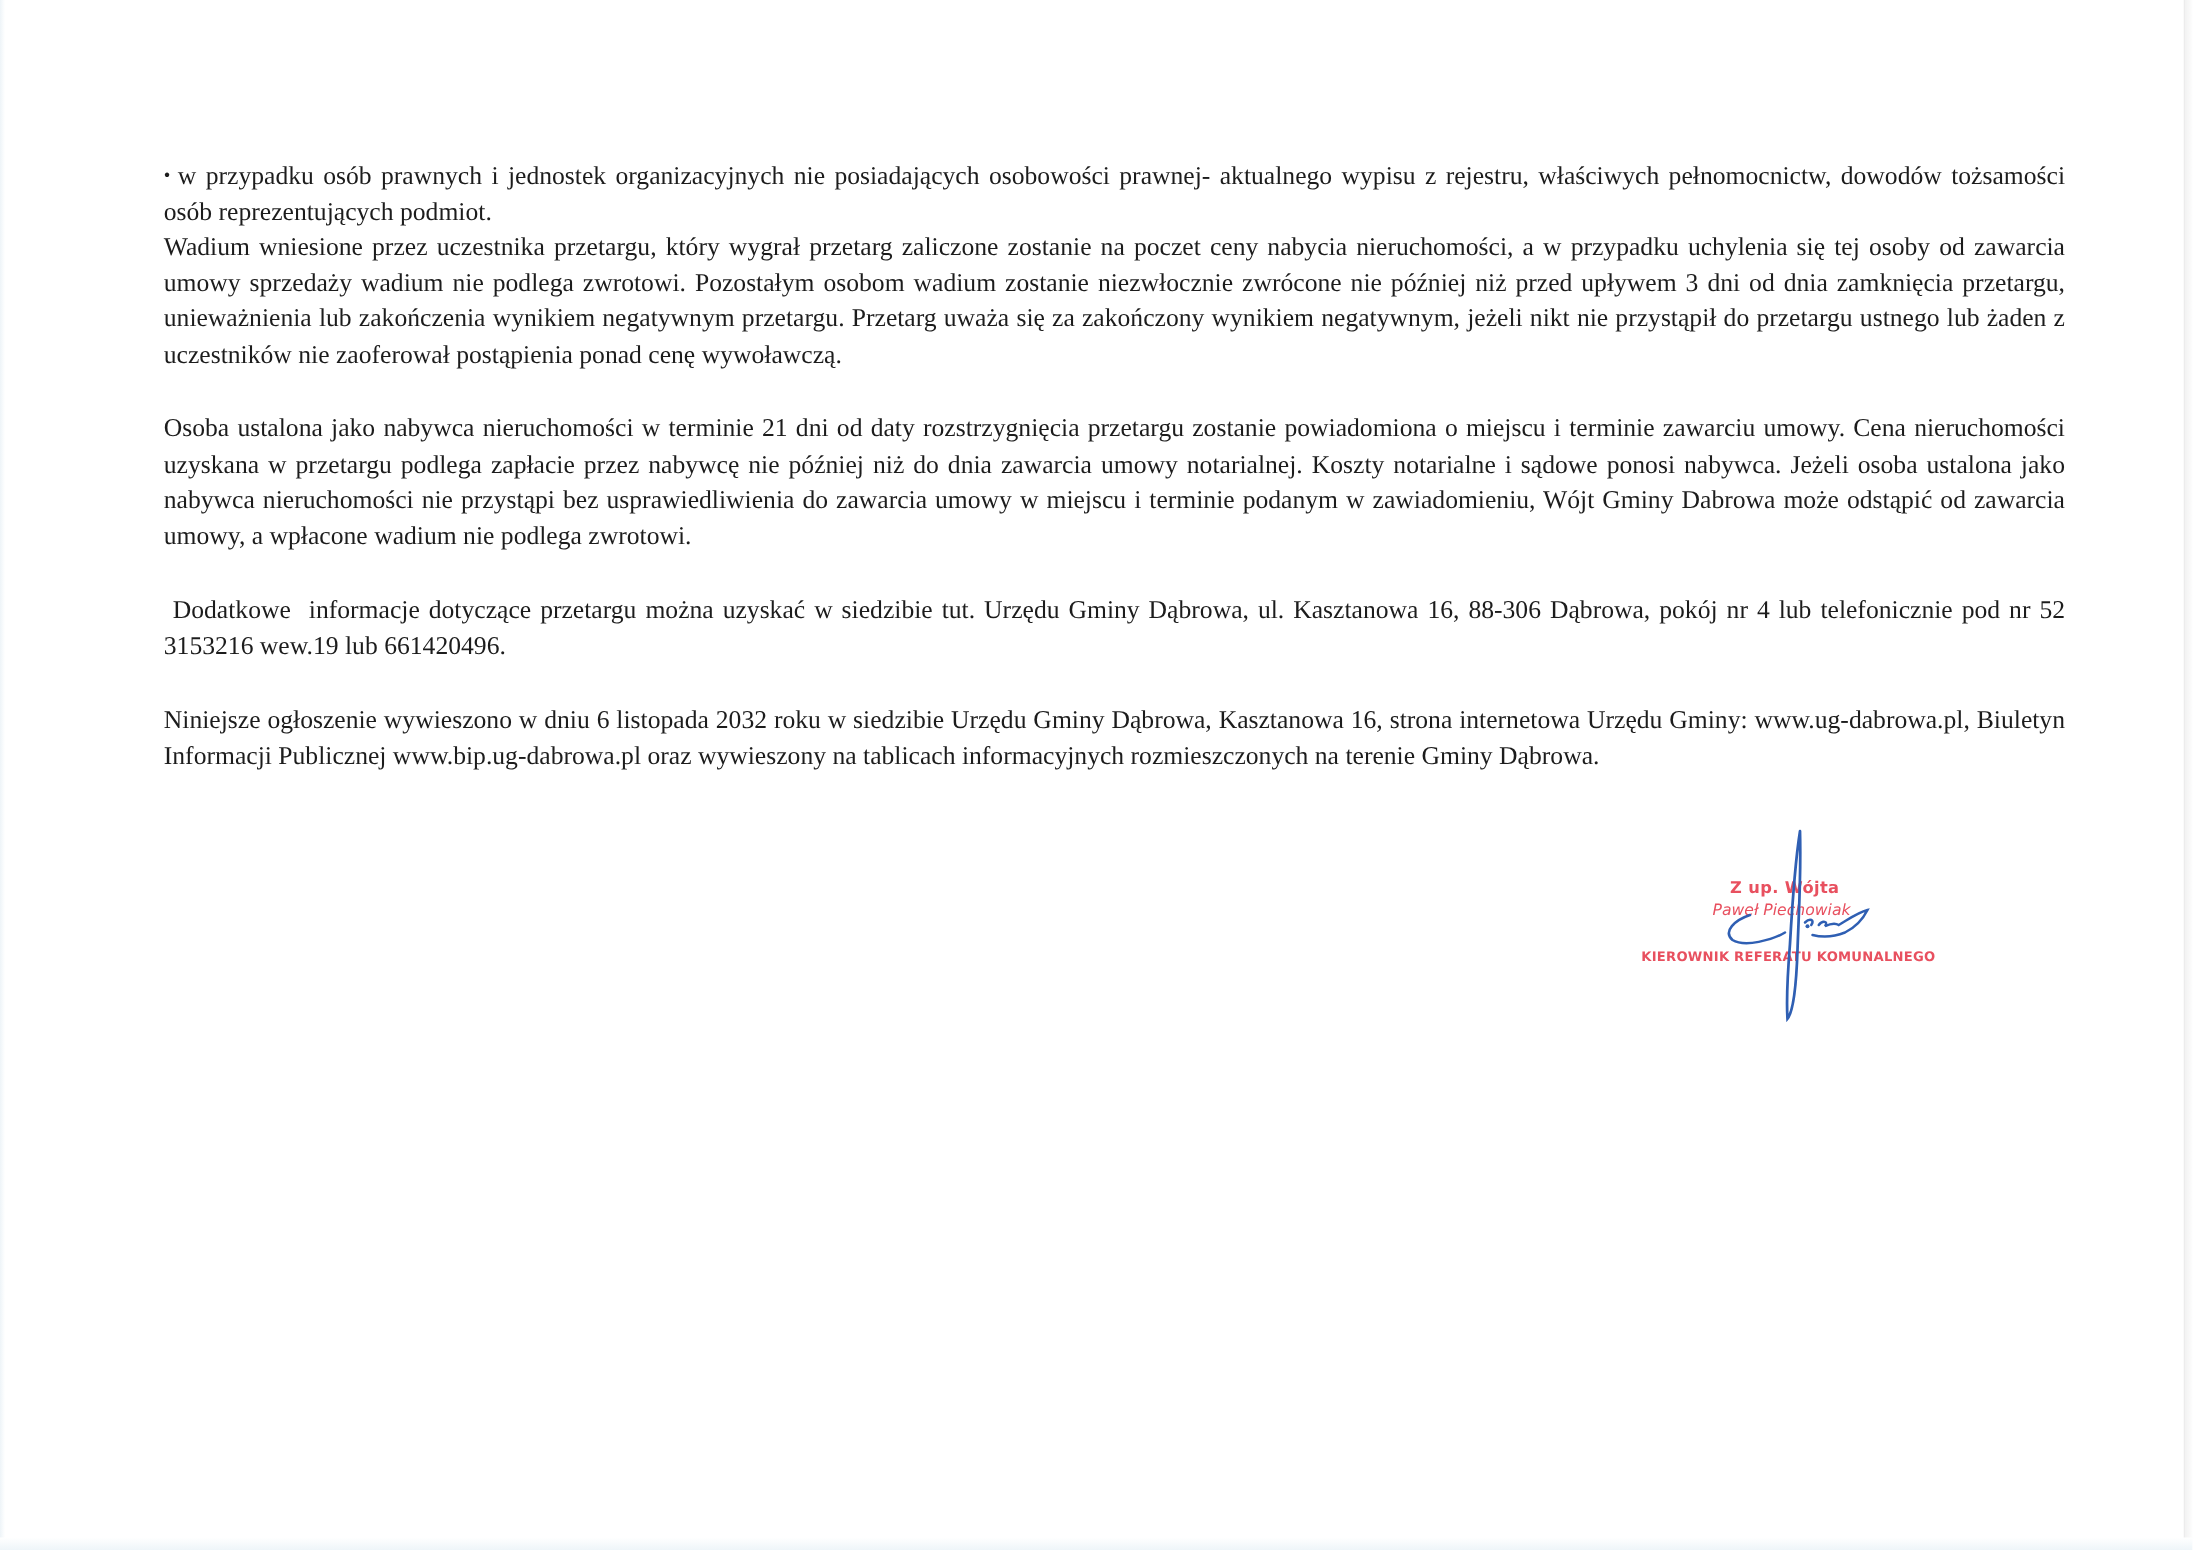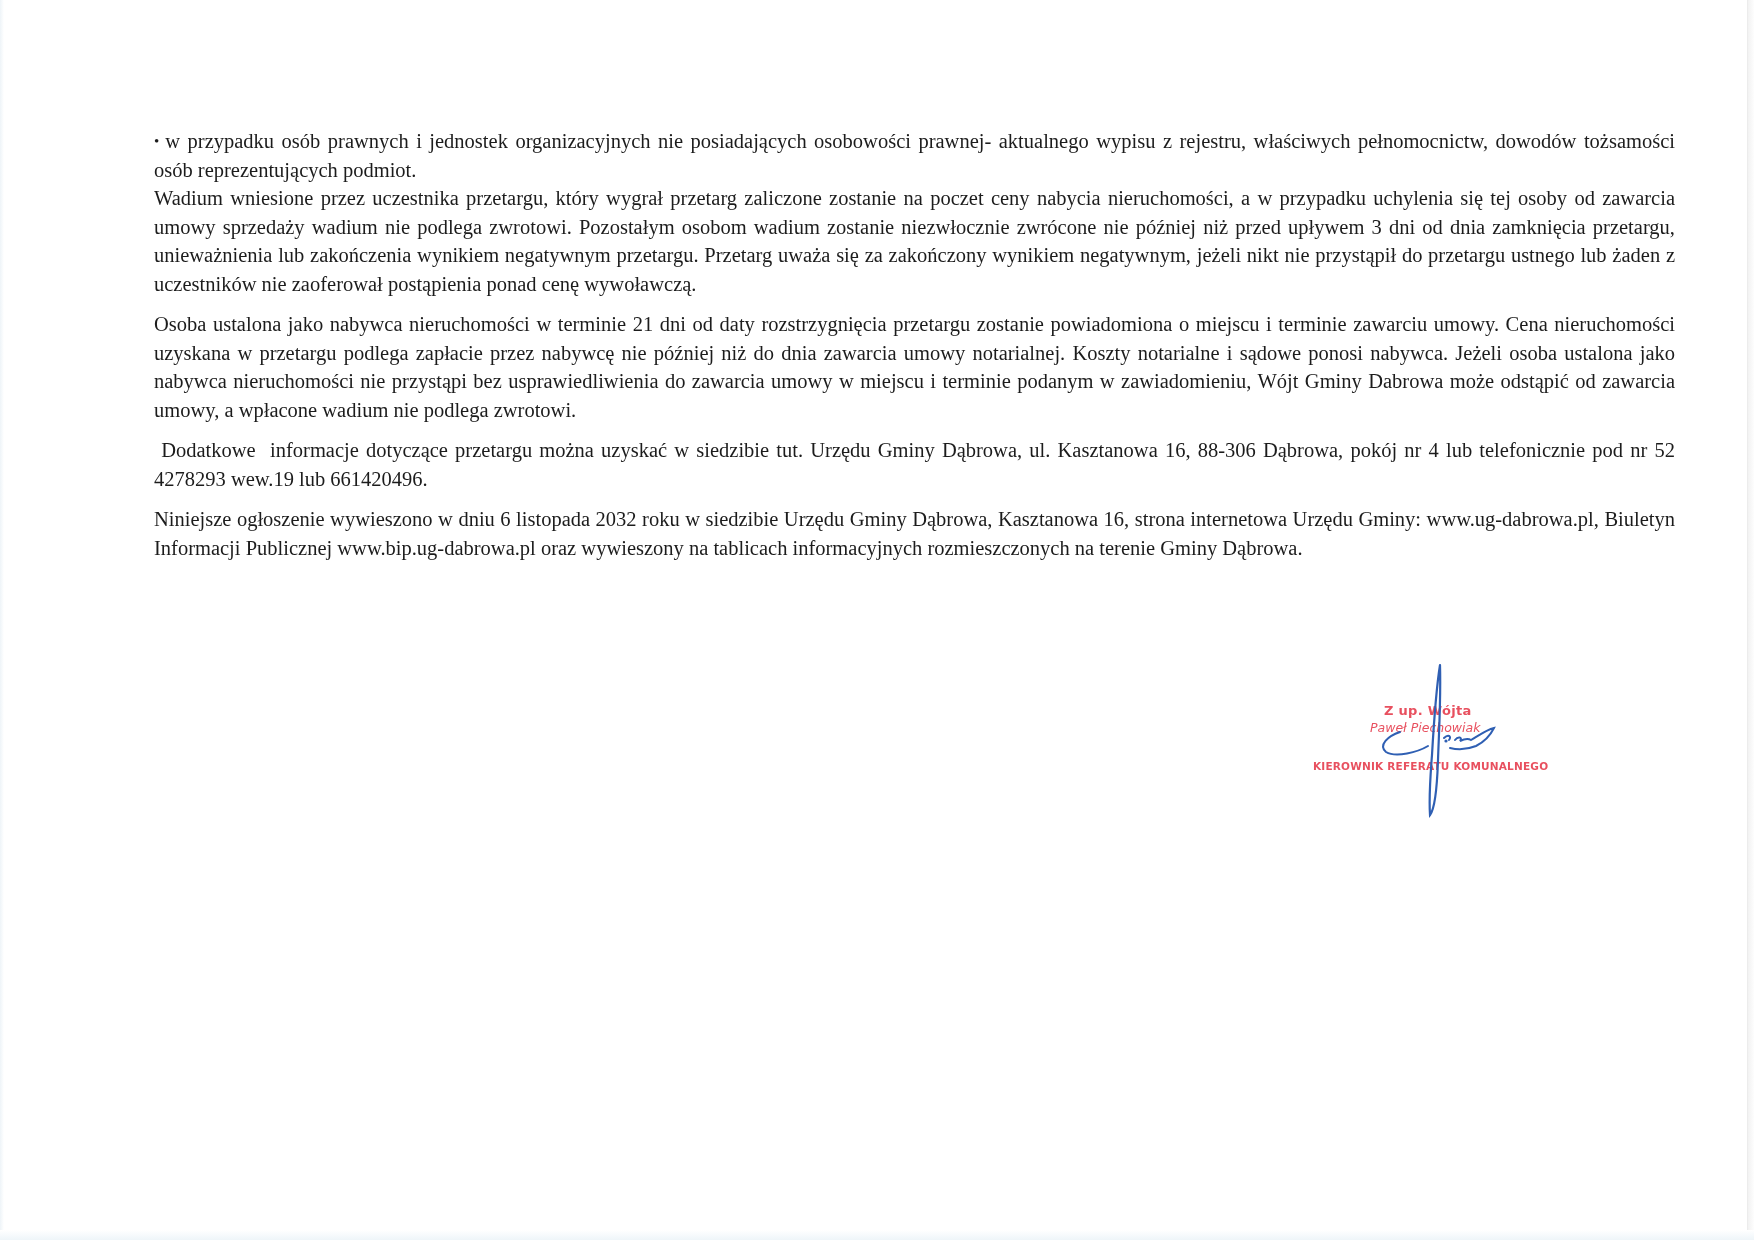--- a/index.html
+++ b/index.html
@@ -21,35 +21,35 @@
       position: absolute; left: 1747px; top: 0; width: 7px; height: 1240px;
       background: linear-gradient(to right, #f2f2f2, #ffffff);
       border-left: 1px solid #ececec;
     }
     .scan-edge-bottom {
       position: absolute; left: 0; top: 1230px; width: 1754px; height: 10px;
       background: linear-gradient(to bottom, #ffffff, #eef5f9);
     }
     .page {
       position: absolute;
-      left: 154px;
+      left: 131px;
       top: 127px;
       width: 1521px;
       font-family: "Liberation Serif", "DejaVu Serif", serif;
       font-size: 20.5px;
       line-height: 28.5px;
       color: #1c1c1c;
     }
     .para {
       margin: 0;
       text-align: justify;
       word-spacing: 0px;
     }
     .para.gap {
-      margin-top: 12px;
+      margin-top: 31px;
     }
     .bullet {
       display: inline-block;
       font-size: 15px;
       vertical-align: 2px;
       margin-right: 6px;
     }
     .stamp {
       position: absolute;
       left: 1308px;
@@ -89,21 +89,21 @@
 <div class="scan-edge-left"></div>
 <div class="scan-edge-right"></div>
 <div class="scan-edge-bottom"></div>
 
 <div class="page">
   <p class="para">
     <span class="bullet">•</span><span>w przypadku osób prawnych i jednostek organizacyjnych nie posiadających osobowości prawnej- aktualnego  wypisu z rejestru, właściwych pełnomocnictw, dowodów tożsamości osób reprezentujących podmiot.</span>
   </p>
   <p class="para">Wadium wniesione przez uczestnika przetargu, który wygrał przetarg zaliczone zostanie na poczet ceny nabycia nieruchomości, a w przypadku uchylenia się tej osoby od zawarcia umowy sprzedaży wadium nie podlega zwrotowi. Pozostałym osobom wadium zostanie niezwłocznie zwrócone nie później niż przed upływem 3 dni od dnia  zamknięcia przetargu, unieważnienia lub zakończenia wynikiem negatywnym przetargu. Przetarg uważa się za zakończony wynikiem negatywnym, jeżeli nikt nie przystąpił do przetargu ustnego lub żaden z uczestników nie zaoferował postąpienia ponad cenę wywoławczą.</p>
   <p class="para gap">Osoba ustalona jako nabywca nieruchomości w terminie 21 dni od daty  rozstrzygnięcia przetargu zostanie powiadomiona o miejscu i terminie zawarciu umowy. Cena nieruchomości uzyskana w przetargu podlega zapłacie przez nabywcę nie później niż do dnia zawarcia umowy notarialnej. Koszty notarialne i sądowe  ponosi nabywca. Jeżeli osoba ustalona jako nabywca nieruchomości nie przystąpi bez usprawiedliwienia do zawarcia umowy w miejscu i terminie podanym w zawiadomieniu, Wójt Gminy Dabrowa może odstąpić od zawarcia umowy, a wpłacone wadium nie podlega zwrotowi.</p>
-  <p class="para gap" style="white-space: pre-wrap;"> Dodatkowe  informacje dotyczące przetargu można uzyskać w siedzibie tut. Urzędu Gminy Dąbrowa, ul. Kasztanowa 16, 88-306 Dąbrowa, pokój nr 4 lub telefonicznie pod nr 52 4278293 wew.19 lub 661420496.</p>
+  <p class="para gap" style="white-space: pre-wrap;"> Dodatkowe  informacje dotyczące przetargu można uzyskać w siedzibie tut. Urzędu Gminy Dąbrowa, ul. Kasztanowa 16, 88-306 Dąbrowa, pokój nr 4 lub telefonicznie pod nr 52 3153216 wew.19 lub 661420496.</p>
   <p class="para gap">Niniejsze ogłoszenie wywieszono w dniu 6 listopada 2032  roku w siedzibie Urzędu Gminy  Dąbrowa, Kasztanowa 16, strona internetowa Urzędu Gminy: www.ug-dabrowa.pl, Biuletyn Informacji Publicznej  www.bip.ug-dabrowa.pl oraz wywieszony na tablicach informacyjnych rozmieszczonych na terenie Gminy Dąbrowa.</p>
 </div>
 
 <div class="stamp">
   <span class="stamp-line stamp-title">Z up. Wójta</span>
   <span class="stamp-line stamp-name">Paweł Piechowiak</span>
   <span class="stamp-line stamp-role">KIEROWNIK REFERATU KOMUNALNEGO</span>
   <svg class="signature" viewBox="0 0 250 160">
     <path d="M132 5 C128 30, 126 60, 124 95 C122 120, 121 140, 122 155 C126 150, 129 130, 130 100 C131 70, 133 40, 132 5" fill="none" stroke="#2f5fb3" stroke-width="2.2" stroke-linecap="round"></path>
     <path d="M92 72 C80 76, 70 85, 78 92 C88 98, 110 92, 120 86" fill="none" stroke="#2f5fb3" stroke-width="2" stroke-linecap="round"></path>

